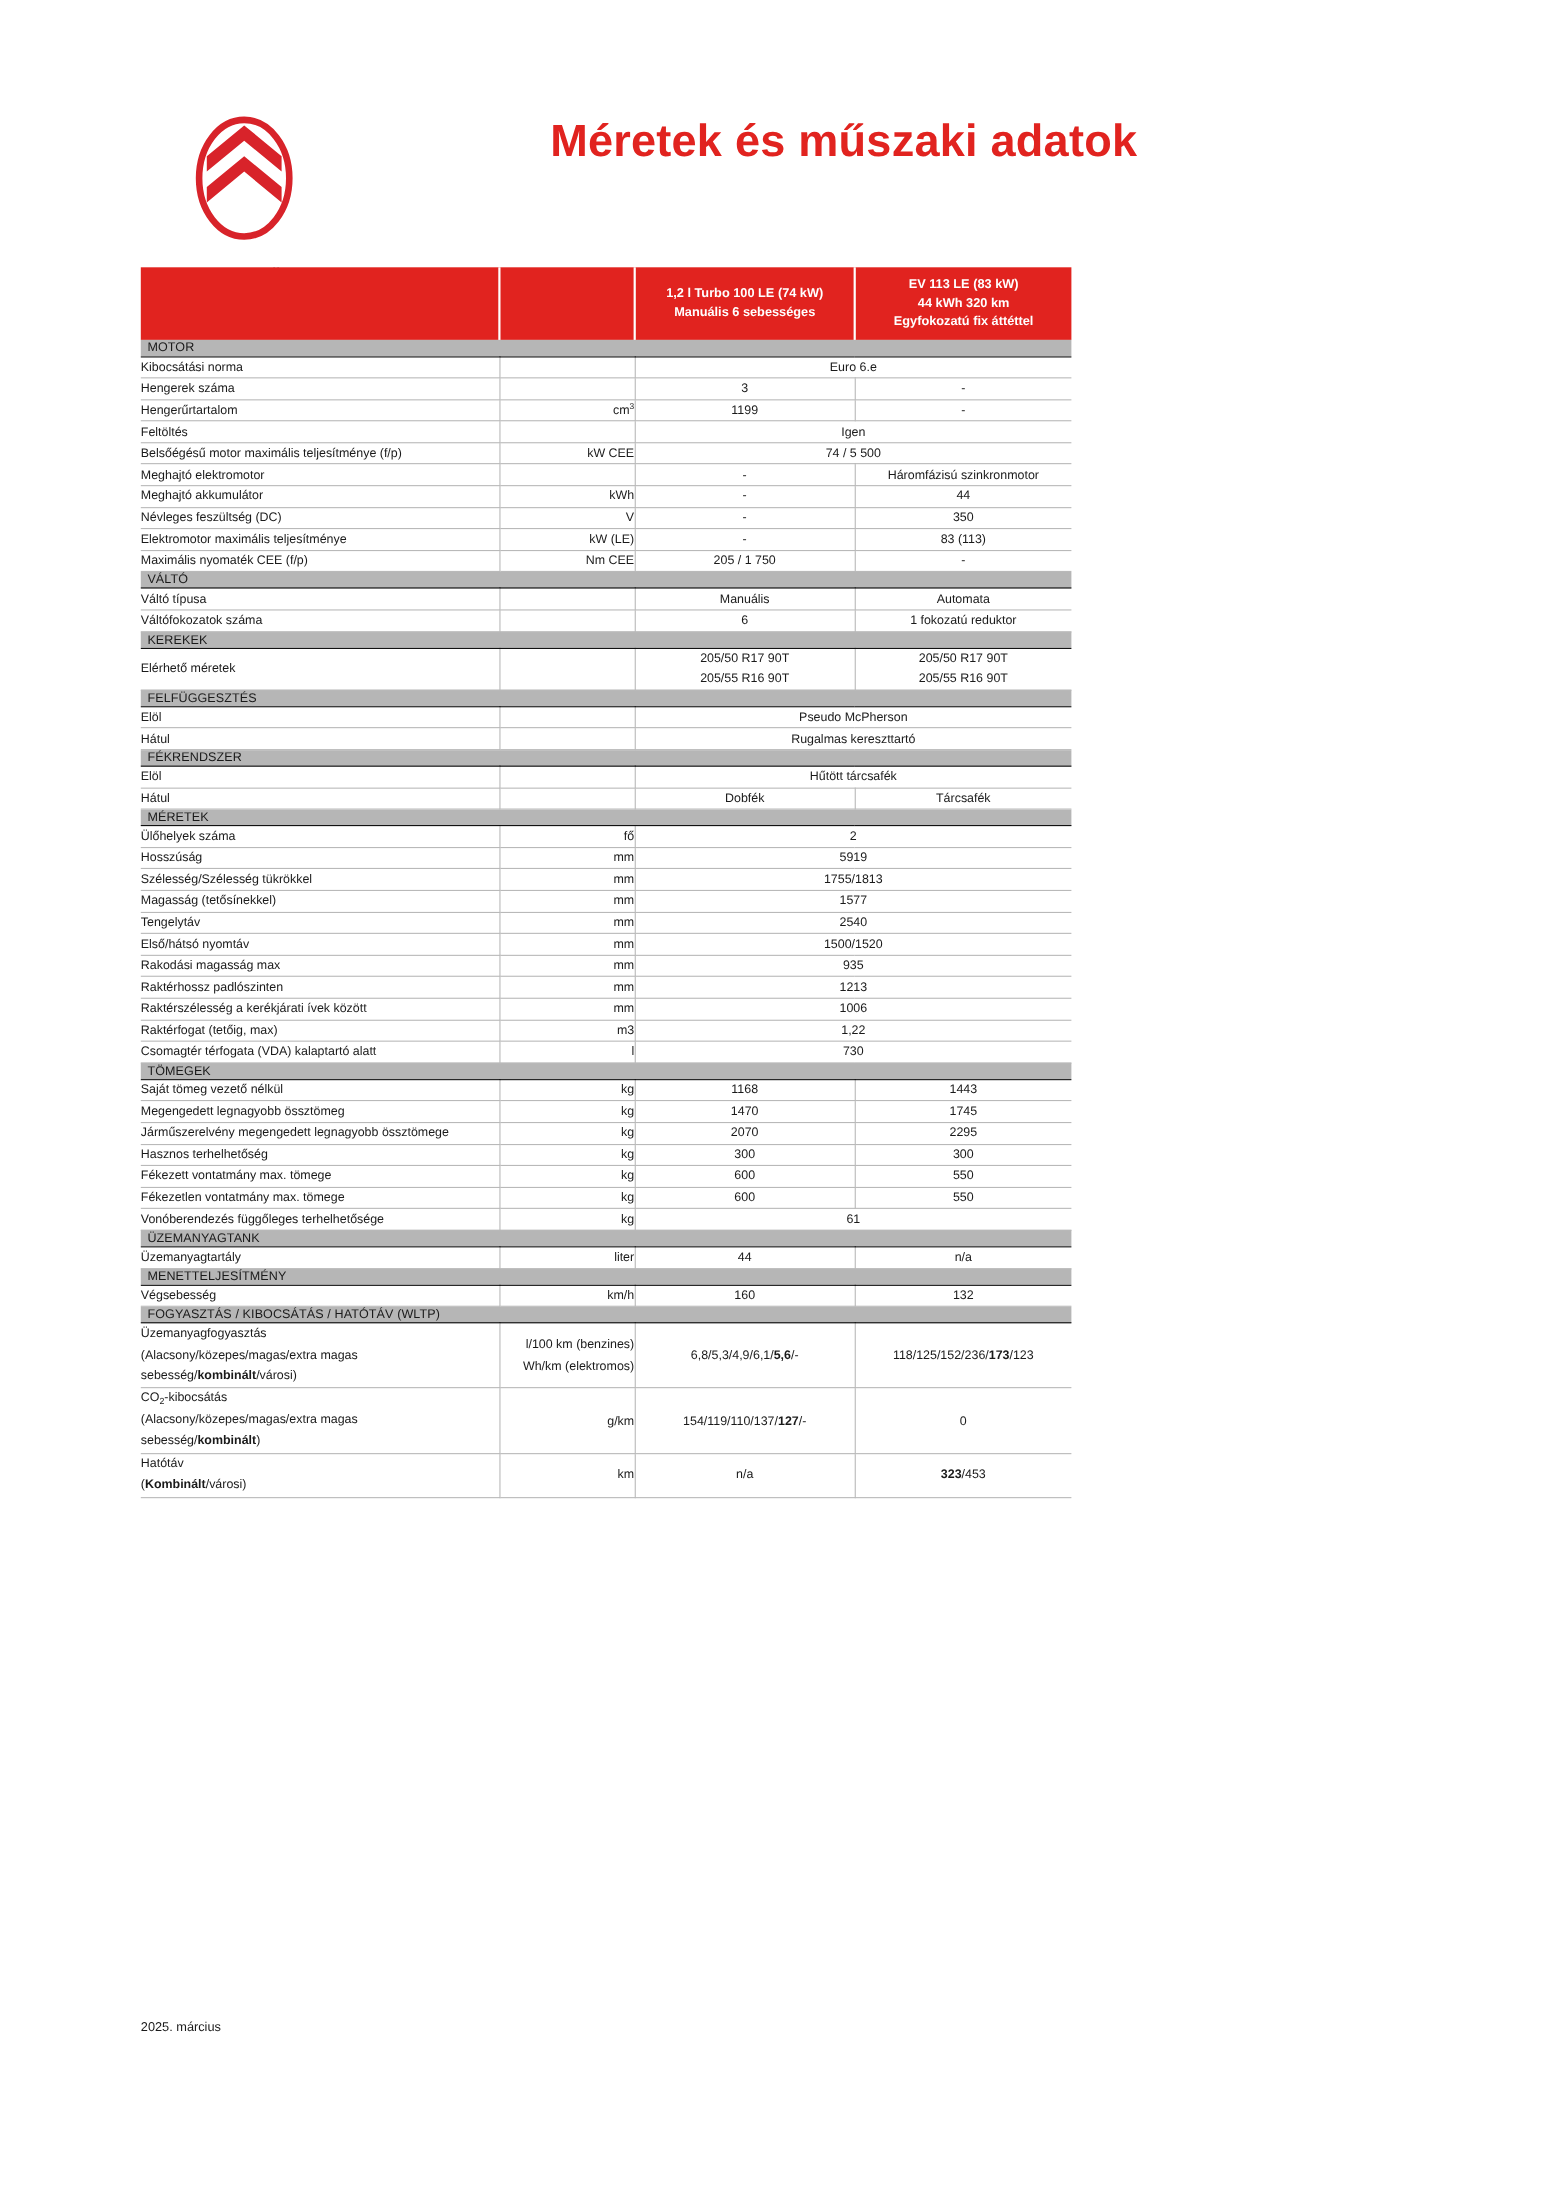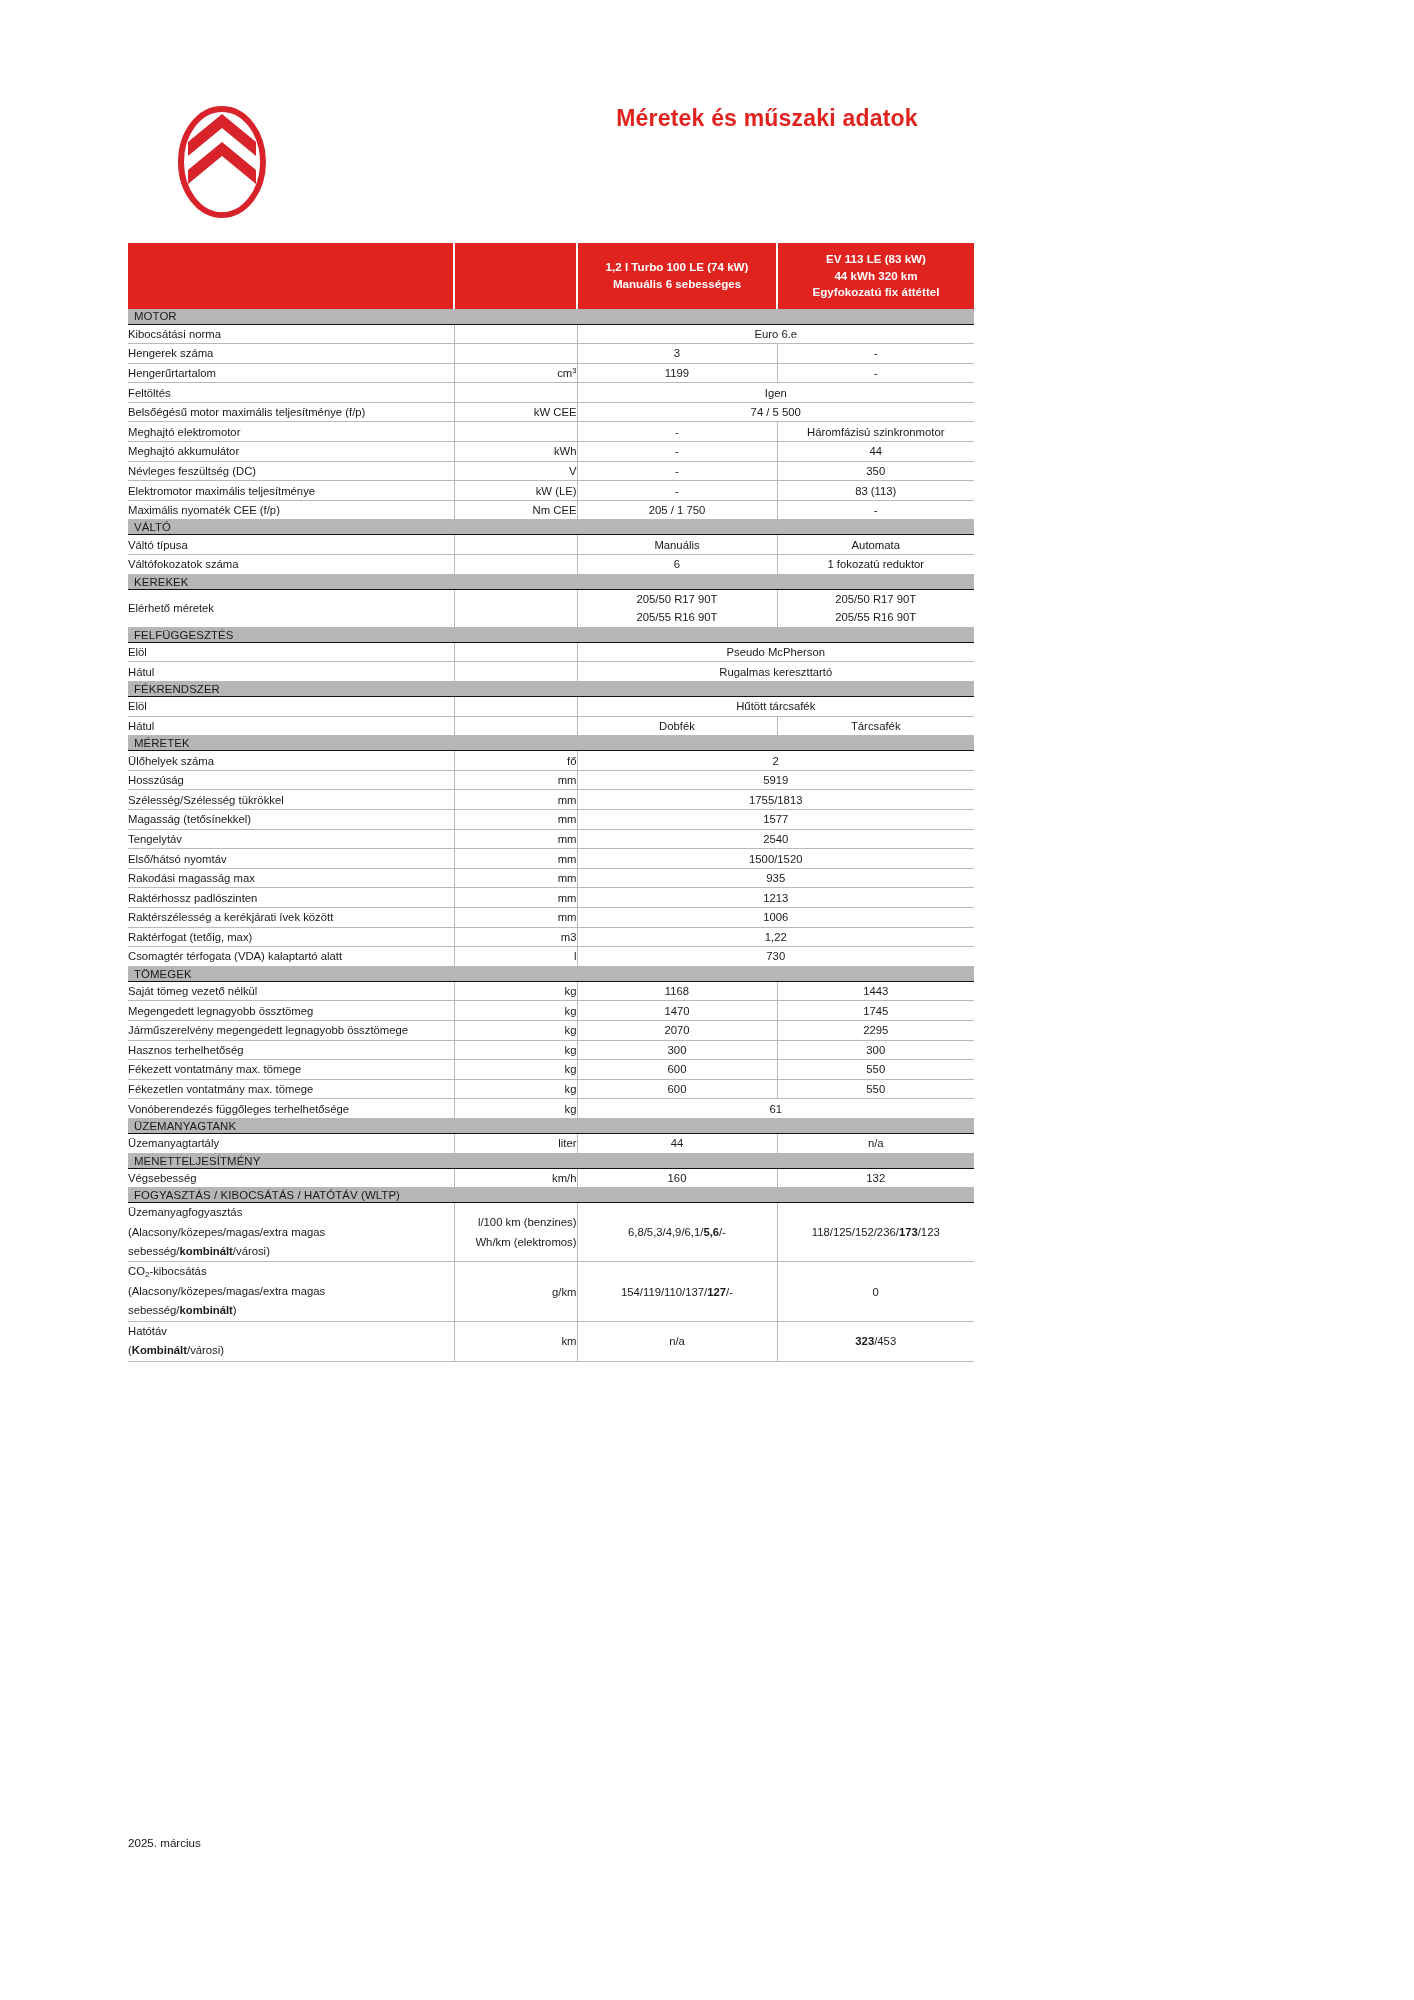--- a/index.html
+++ b/index.html
@@ -36,21 +36,21 @@
     font-size: 19px;
     letter-spacing: 4.2px;
     color: #737373;
     font-weight: 500;
   }
   .doc-title {
     position: absolute;
     left: 0; right: 0; top: 105px;
     text-align: center;
     padding-left: 120px;
-    font-size: 23px;
+    font-size: 41px;
     font-weight: bold;
     color: #e1231f;
     letter-spacing: 0.2px;
   }
 
   
   .spec-wrap {
     position: absolute;
     left: 128px; top: 243px;
     width: 846px;

